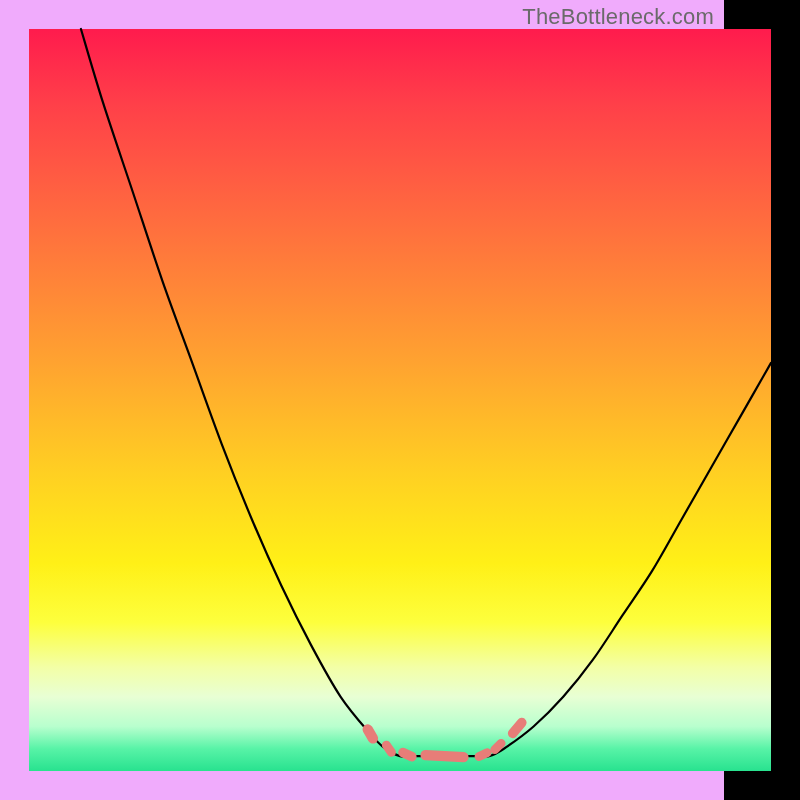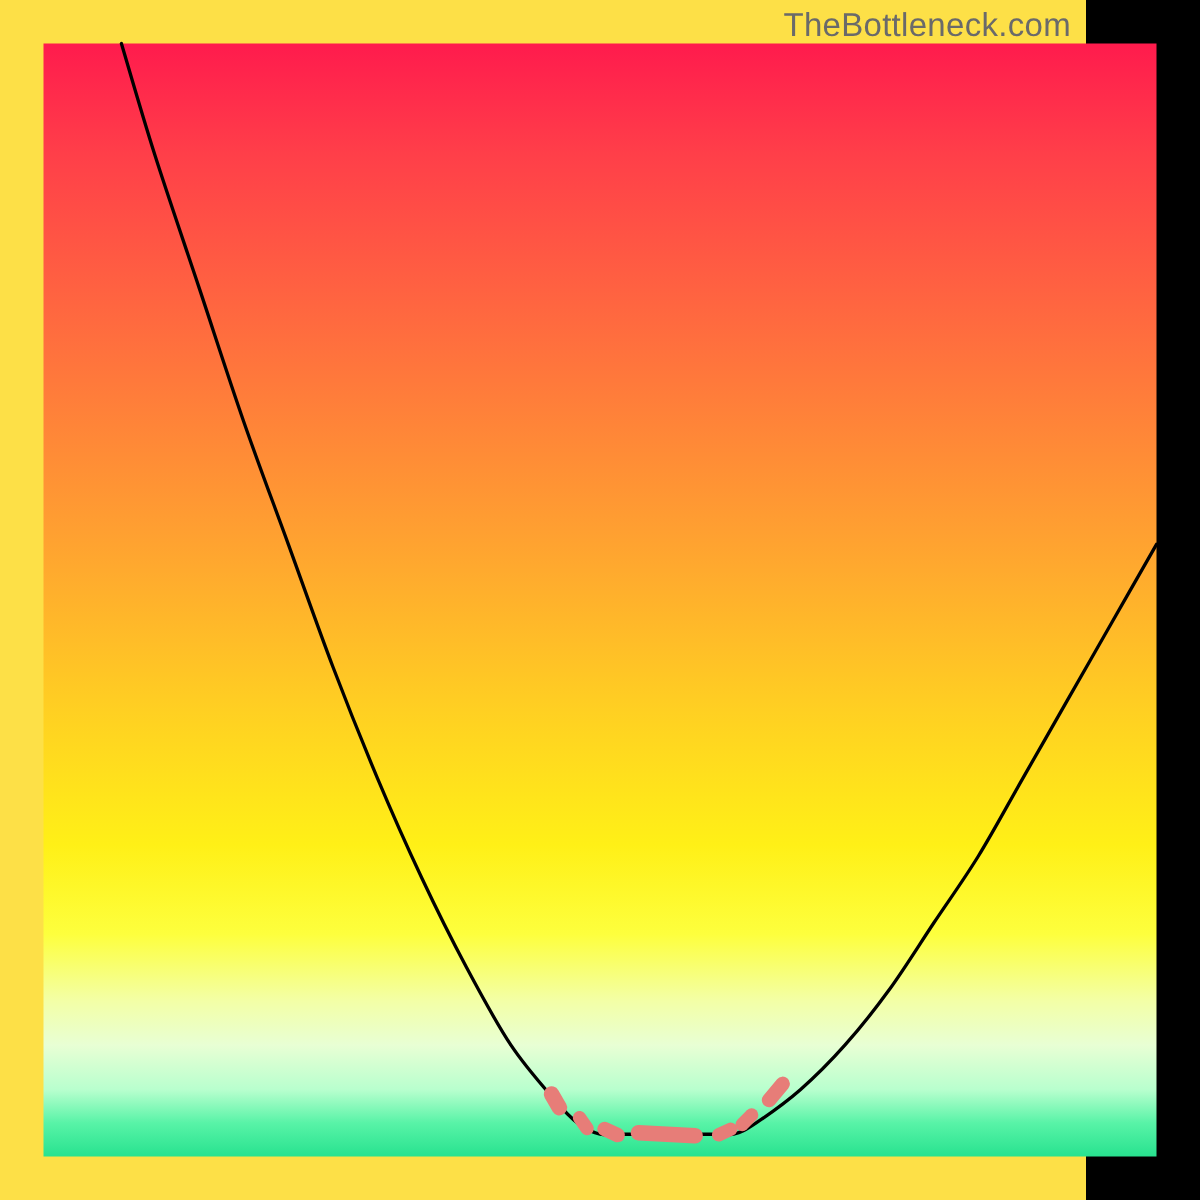--- a/index.html
+++ b/index.html
@@ -10,21 +10,21 @@
     overflow: hidden;
     background: #000;
     font-family: Arial, Helvetica, sans-serif;
   }
   .frame {
     position: absolute;
     top: 0;
     left: 0;
     width: 724px;
     height: 800px;
-    background: #fde047;
+    background: #f0abfc;
   }
   .plot {
     position: absolute;
     top: 29px;
     left: 29px;
     width: 742px;
     height: 742px;
     background: linear-gradient(
       to bottom,
       #ff1b4d 0%,

